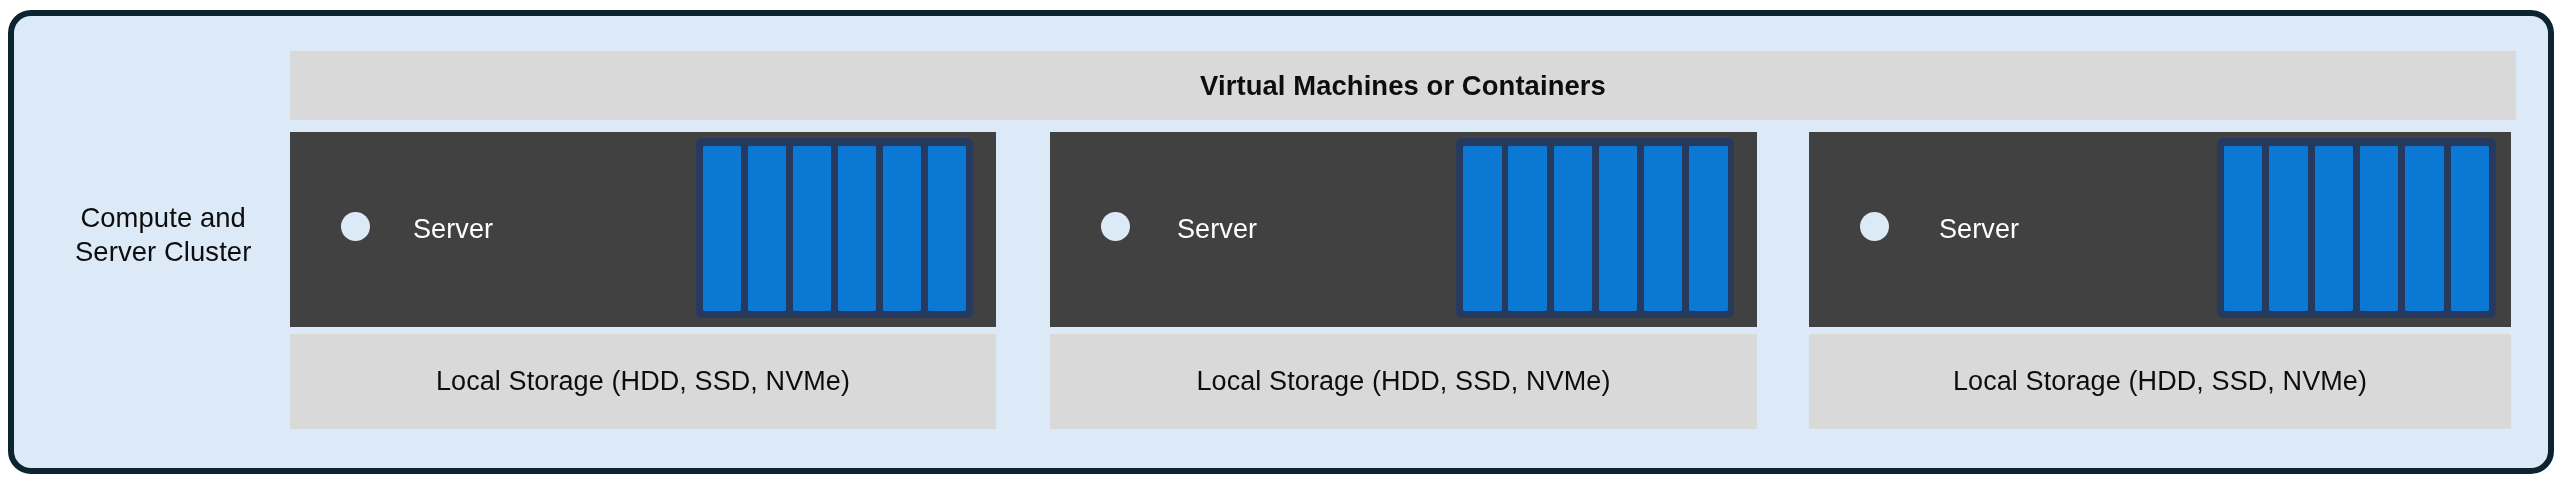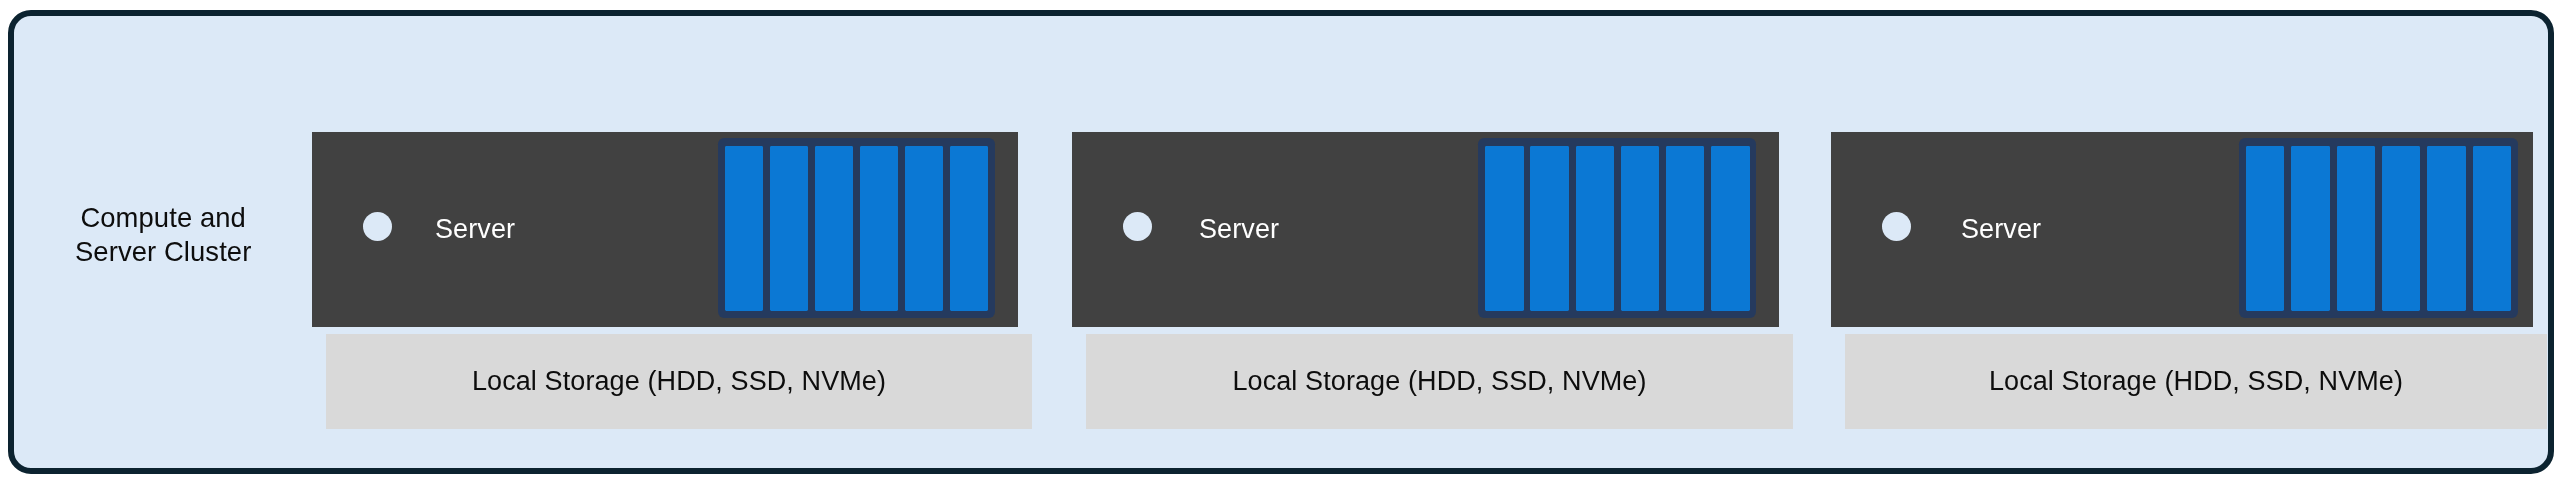--- a/index.html
+++ b/index.html
@@ -62,21 +62,20 @@
     font-size: 27.4px;
     font-weight: bold;
     color: #0d0d0d;
     letter-spacing: 0.1px;
   }
 
   
   .node {
     position: absolute;
     top: 132px;
-    margin-left: 22px;
   }
   .node-0 { left: 290px;  width: 706px; }
   .node-1 { left: 1050px; width: 707px; }
   .node-2 { left: 1809px; width: 702px; }
 
   .server-body {
     position: relative;
     height: 195px;
     background: #414141;
     box-sizing: border-box;
@@ -130,21 +129,20 @@
 
   
   .storage-band {
     position: absolute;
     top: 334px;
     height: 95px;
     background: #d9d9d9;
     display: flex;
     align-items: center;
     justify-content: center;
-    margin-left: 36px;
   }
   .storage-0 { left: 290px;  width: 706px; }
   .storage-1 { left: 1050px; width: 707px; }
   .storage-2 { left: 1809px; width: 702px; }
 
   .storage-label {
     font-size: 27px;
     color: #0d0d0d;
     letter-spacing: 0.1px;
   }
@@ -154,20 +152,23 @@
 
 <div id="canvas">
 
   <div class="cluster-frame">
 
     <div class="cluster-label">Compute and
 Server Cluster</div>
 
   </div>
 
+  <div class="vm-band">
+    <span class="vm-band-label">Virtual Machines or Containers</span>
+  </div>
 
   <div class="node node-0">
     <div class="server-body">
       <span class="power-led"></span>
       <span class="server-name">Server</span>
       <div class="drive-bay">
         <span class="drive"></span>
         <span class="drive"></span>
         <span class="drive"></span>
         <span class="drive"></span>

